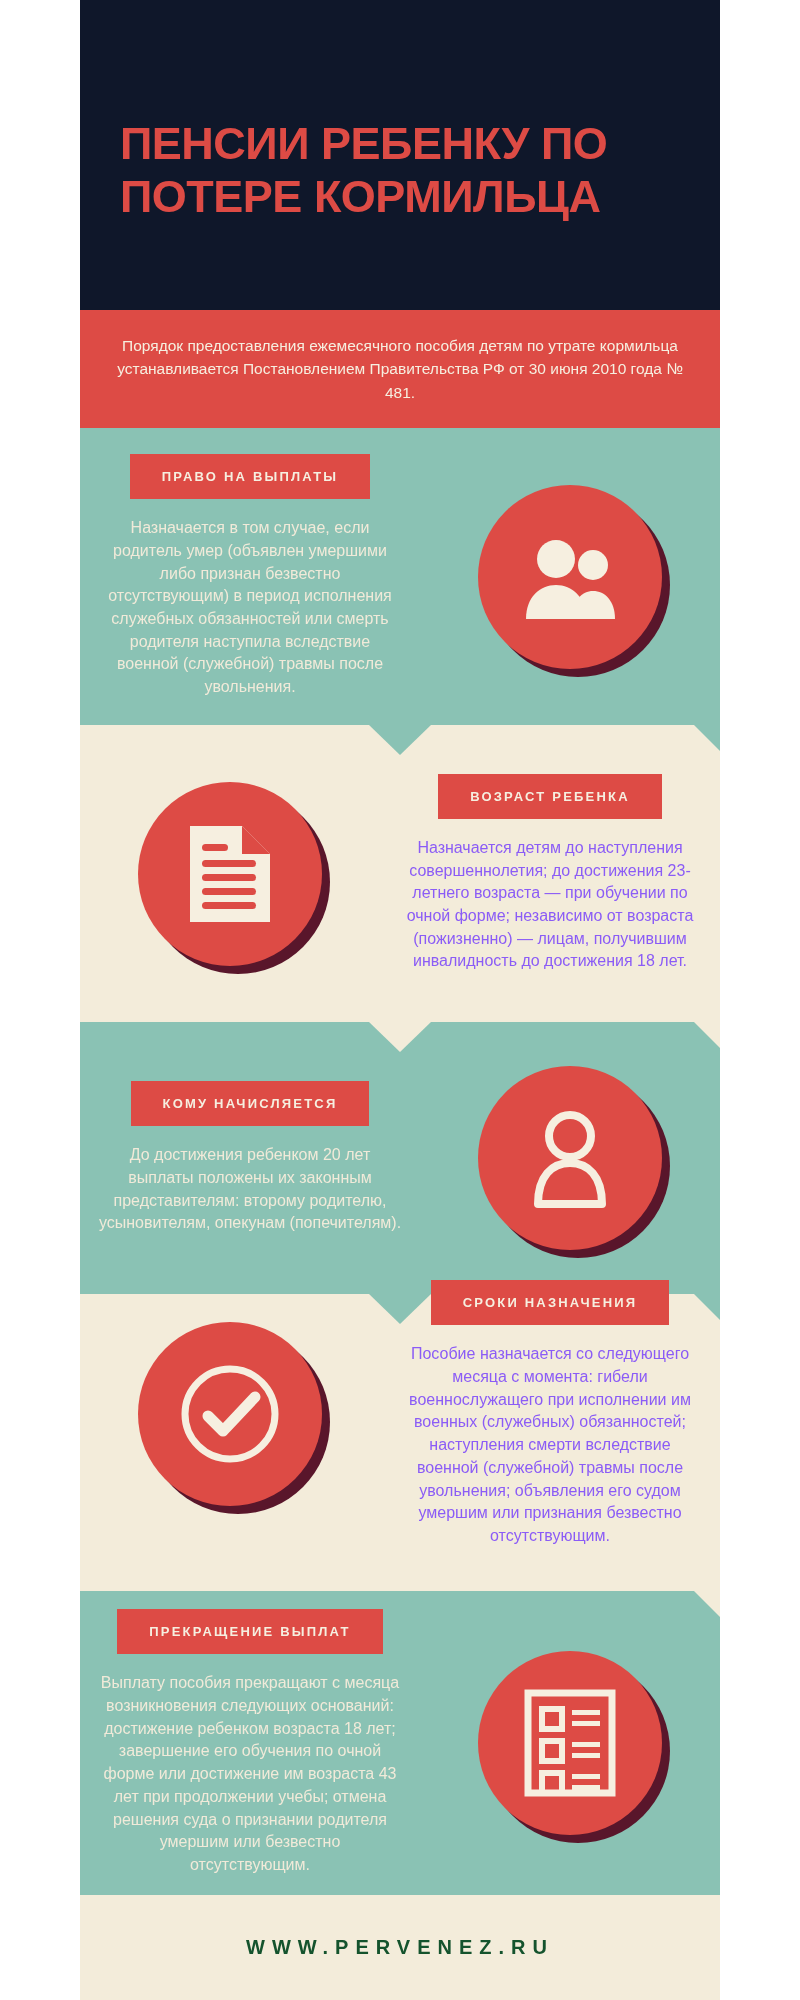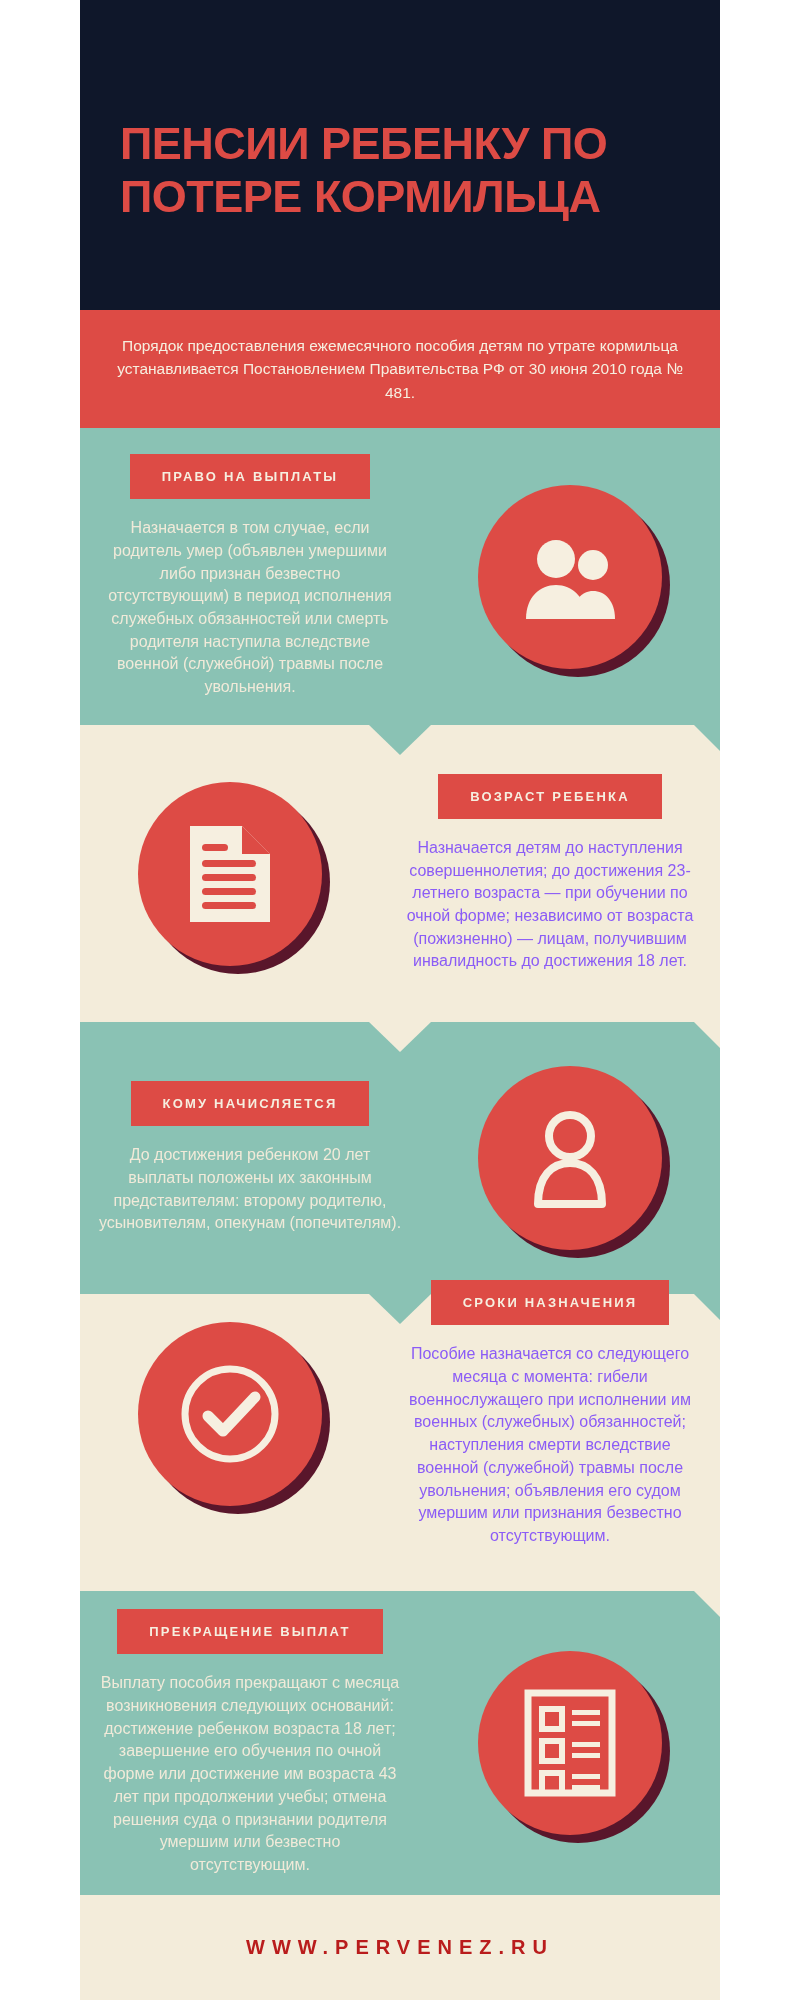--- a/index.html
+++ b/index.html
@@ -188,21 +188,21 @@
     position: absolute;
     left: 0; bottom: 0;
     width: 640px;
     height: 105px;
     background: #f3ecda;
     display: flex;
     align-items: center;
     justify-content: center;
   }
   .footer .url {
-    color: #b91c1c;
+    color: #14532d;
     font-size: 20px;
     font-weight: bold;
     letter-spacing: 7px;
   }
 </style>
 </head>
 <body>
 
 <div class="poster">
 

